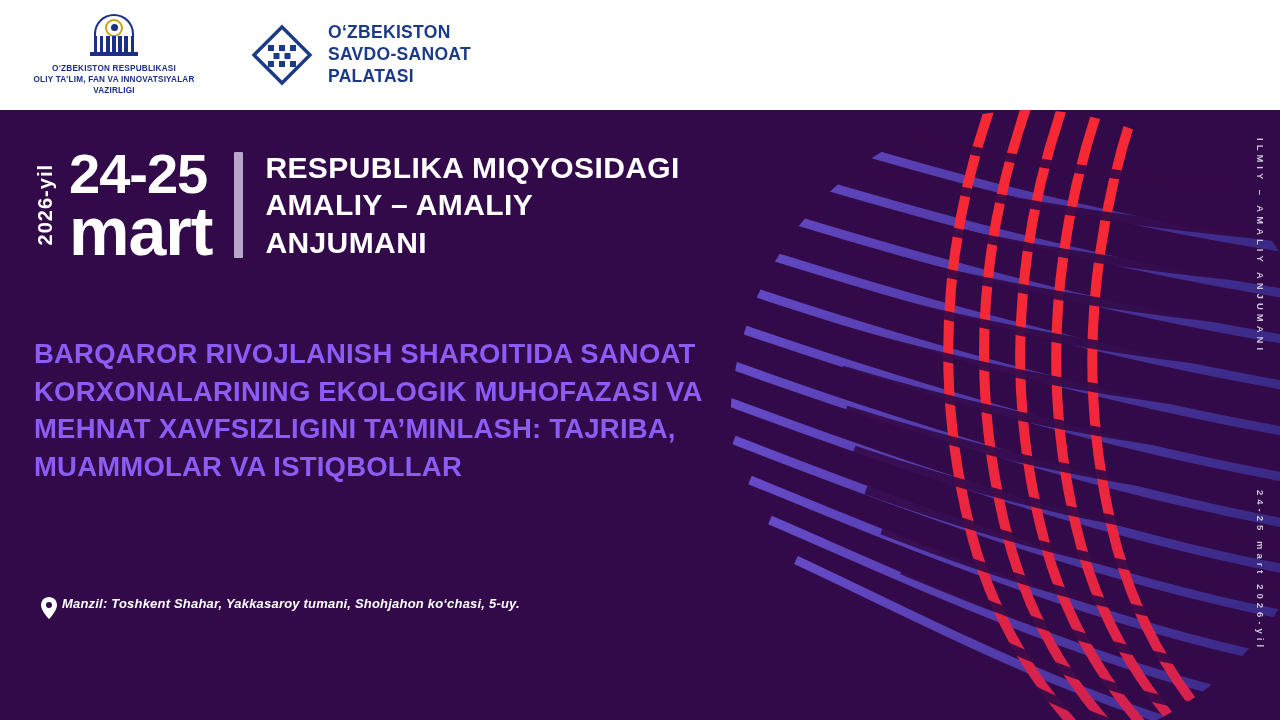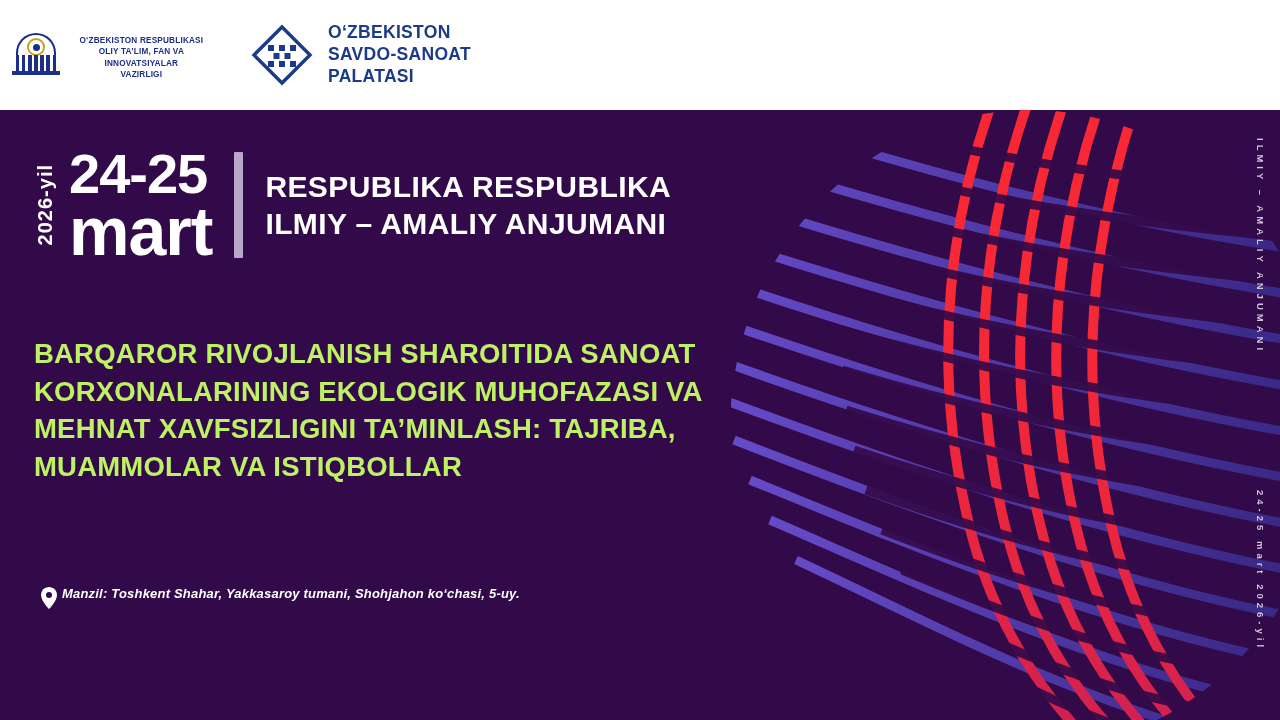--- a/index.html
+++ b/index.html
@@ -35,20 +35,21 @@
   }
   .logo-block {
     display: flex;
     align-items: center;
     height: 100%;
   }
 
   
   .logo-ministry {
     width: 220px;
+    flex-direction: column;
     justify-content: center;
     padding-left: 8px;
     box-sizing: border-box;
   }
   .ministry-emblem {
     width: 56px;
     height: 44px;
     position: relative;
   }
   .ministry-emblem .dome {
@@ -246,32 +247,32 @@
     letter-spacing: 0.4px;
     align-self: center;
     max-width: 430px;
   }
 
   .subject {
     position: absolute;
     left: 34px;
     top: 225px;
     width: 690px;
-    color: #bef264;
+    color: #8b5cf6;
     font-size: 27.5px;
     font-weight: bold;
     line-height: 1.37;
     letter-spacing: 0.2px;
     z-index: 3;
   }
 
   .contact {
     position: absolute;
     left: 36px;
-    top: 475px;
+    top: 485px;
     z-index: 3;
     color: #ffffff;
   }
   .contact-row {
     display: flex;
     align-items: flex-start;
     margin-bottom: 18px;
   }
   .contact-ico {
     width: 26px;
@@ -408,21 +409,21 @@
     <div class="side-text one">ILMIY – AMALIY ANJUMANI</div>
     <div class="side-text two">24-25 mart 2026-yil</div>
 
     <div class="date-row">
       <div class="year">2026-yil</div>
       <div class="date-block">
         <div class="d1">24-25</div>
         <div class="d2">mart</div>
       </div>
       <div class="divider-bar"></div>
-      <div class="title-main">RESPUBLIKA RESPUBLIKA ILMIY – AMALIY ANJUMANI</div>
+      <div class="title-main">RESPUBLIKA MIQYOSIDAGI AMALIY – AMALIY ANJUMANI</div>
     </div>
 
     <div class="subject">BARQAROR RIVOJLANISH SHAROITIDA SANOAT KORXONALARINING EKOLOGIK MUHOFAZASI VA MEHNAT XAVFSIZLIGINI TA’MINLASH: TAJRIBA, MUAMMOLAR VA ISTIQBOLLAR</div>
 
     <div class="contact">
       <div class="contact-row">
         <div class="contact-ico">
           <svg width="16" height="22" viewBox="0 0 16 22">
             <path d="M8 0 C3.6 0 0 3.6 0 8 C0 14 8 22 8 22 C8 22 16 14 16 8 C16 3.6 12.4 0 8 0 Z" fill="#ffffff"></path>
             <circle cx="8" cy="8" r="3" fill="#330a49"></circle>

